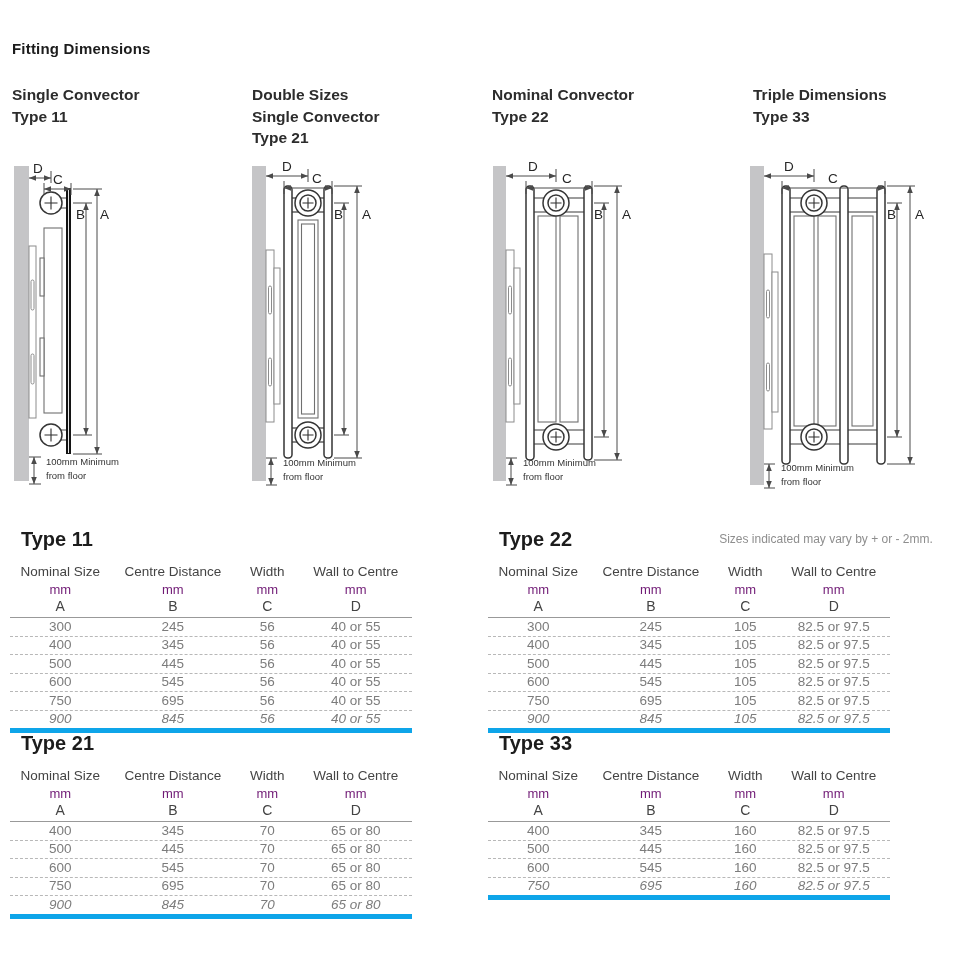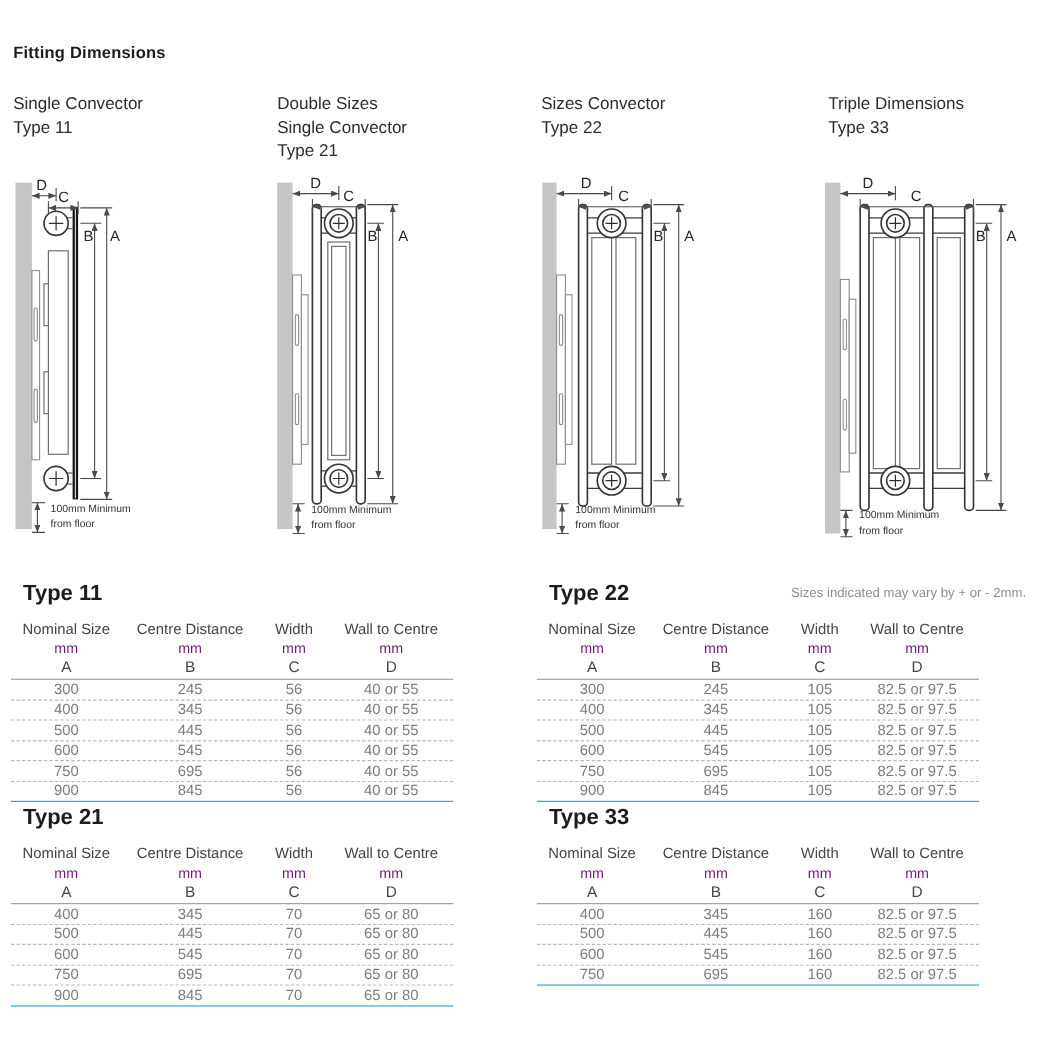--- a/index.html
+++ b/index.html
@@ -1,33 +1,33 @@
 <!DOCTYPE html>
 <html><head>
 <meta charset="utf-8">
 <style>
   html,body{margin:0;padding:0;}
   body{width:960px;height:960px;position:relative;background:#ffffff;
        font-family:"Liberation Sans",sans-serif;overflow:hidden;}
   .pagetitle{position:absolute;left:12px;top:30px;font-size:15px;font-weight:bold;
              color:#1c1c1c;letter-spacing:.2px;}
-  .prod{position:absolute;top:84px;font-size:15.5px;color:#2c2c2c;line-height:21.5px;}
+  .prod{position:absolute;top:84px;font-size:15.5px;color:#2c2c2c;line-height:21.5px;font-weight:bold;}
   .diag{position:absolute;top:158px;}
   .note{position:absolute;top:532px;left:700px;width:252px;text-align:center;
         font-size:12px;color:#8e8e8e;}
   .tablewrap{position:absolute;width:402px;}
   .ttitle{margin:0 0 7px 11px;font-size:20px;font-weight:bold;color:#1c1c1c;}
   .trow{display:grid;grid-template-columns:25% 31% 16% 28%;}
   .thead{border-bottom:1px solid #999;padding-bottom:2px;margin-top:12px;}
   .hcell{text-align:center;}
   .hlabel{font-size:13.5px;color:#444;line-height:18px;}
   .hunit{font-size:13px;color:#701a75;line-height:17px;}
   .hdim{font-size:14px;color:#444;line-height:17px;}
   .tdata{border-bottom:1px dashed #b8b8b8;}
-  .tdata:last-child{border-bottom:1px solid #0ea5e9;}
+  .tdata:last-child{border-bottom:5px solid #0ea5e9;font-style:italic;}
   .tcell{text-align:center;font-size:13.5px;color:#7c7c7c;padding:1.5px 0;line-height:14.5px;}
   
   .wall{fill:#c5c5c7;}
   .panel{fill:#141414;}
   .oln{fill:#fff;stroke:#353535;stroke-width:1.5;}
   .fin{fill:#fff;stroke:#707070;stroke-width:1.1;}
   .brk{fill:#fff;stroke:#8c8c8c;stroke-width:1;}
   .hdr{stroke:#3a3a3a;stroke-width:1.2;}
   .cross{stroke:#2f2f2f;stroke-width:1.1;fill:none;}
   .dim{stroke:#4a4a4a;stroke-width:1;fill:none;}
@@ -60,21 +60,21 @@
 <div class="prod" style="left:12px">
   <div>Single Convector</div>
   <div>Type 11</div>
 </div>
 <div class="prod" style="left:252px">
   <div>Double Sizes</div>
   <div>Single Convector</div>
   <div>Type 21</div>
 </div>
 <div class="prod" style="left:492px">
-  <div>Sizes Convector</div>
+  <div>Nominal Convector</div>
   <div>Type 22</div>
 </div>
 <div class="prod" style="left:753px">
   <div>Triple Dimensions</div>
   <div>Type 33</div>
 </div>
 
 <div class="diag" style="left:0px">
 <svg width="238" height="345" viewBox="0 0 238 345">
   <rect class="wall" x="14" y="8" width="15" height="315"></rect>

